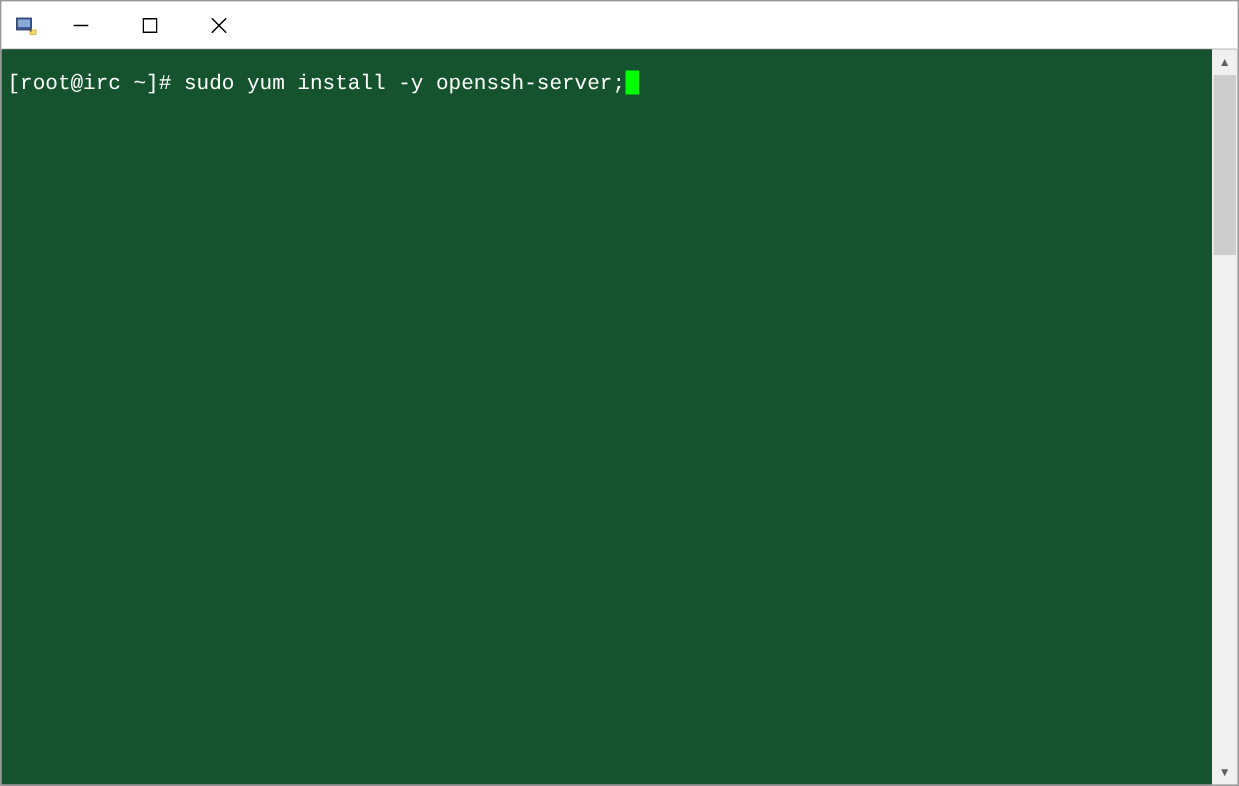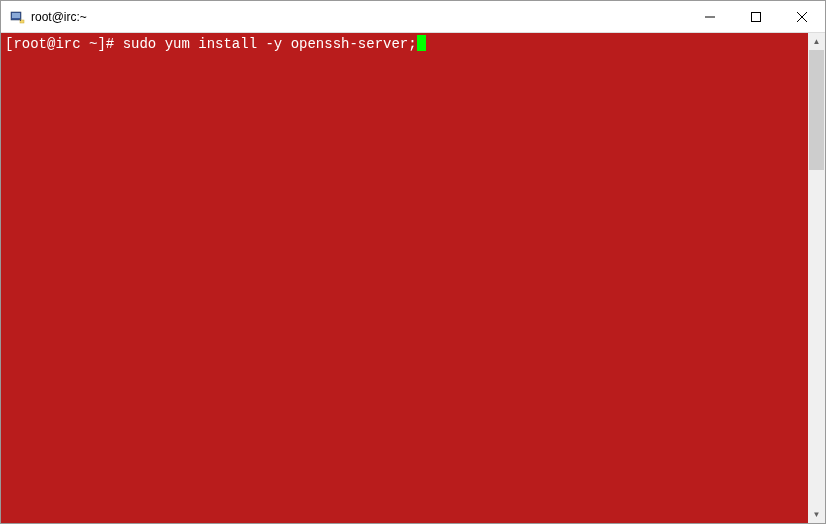--- a/index.html
+++ b/index.html
@@ -52,22 +52,22 @@
       color: #000;
     }
     .terminal-wrap {
       position: relative;
       height: calc(100% - 32px);
       background: #000;
       display: flex;
     }
     .terminal {
       flex: 1;
-      background: #b91c1c;
-      padding: 2px 4px;
+      background: #14532d;
+      padding: 14px 4px;
       font-family: "Consolas", "Courier New", monospace;
       font-size: 14px;
       line-height: 18px;
       color: #fff;
       overflow: hidden;
     }
     .term-line {
       white-space: pre;
     }
     .prompt {
@@ -126,21 +126,20 @@
 
 <div class="titlebar">
   <span class="titlebar-icon">
     <svg width="16" height="16" viewBox="0 0 16 16">
       <rect x="2" y="3" width="10" height="8" fill="#3b5998" stroke="#1a2d4d" stroke-width="0.5"></rect>
       <rect x="3" y="4" width="8" height="5" fill="#8aa9d6"></rect>
       <rect x="11" y="11" width="4" height="3" fill="#f5d76e" stroke="#c9a82f" stroke-width="0.5"></rect>
       <line x1="10" y1="10" x2="12" y2="12" stroke="#555" stroke-width="1"></line>
     </svg>
   </span>
-  <span class="titlebar-title">root@irc:~</span>
   <div class="window-controls">
     <div class="window-btn">
       <svg width="10" height="10" viewBox="0 0 10 10">
           <line x1="0" y1="5" x2="10" y2="5" stroke="#000" stroke-width="1"></line>
         </svg>
     </div>
     <div class="window-btn">
       <svg width="10" height="10" viewBox="0 0 10 10">
           <rect x="0.5" y="0.5" width="9" height="9" fill="none" stroke="#000" stroke-width="1"></rect>
         </svg>

